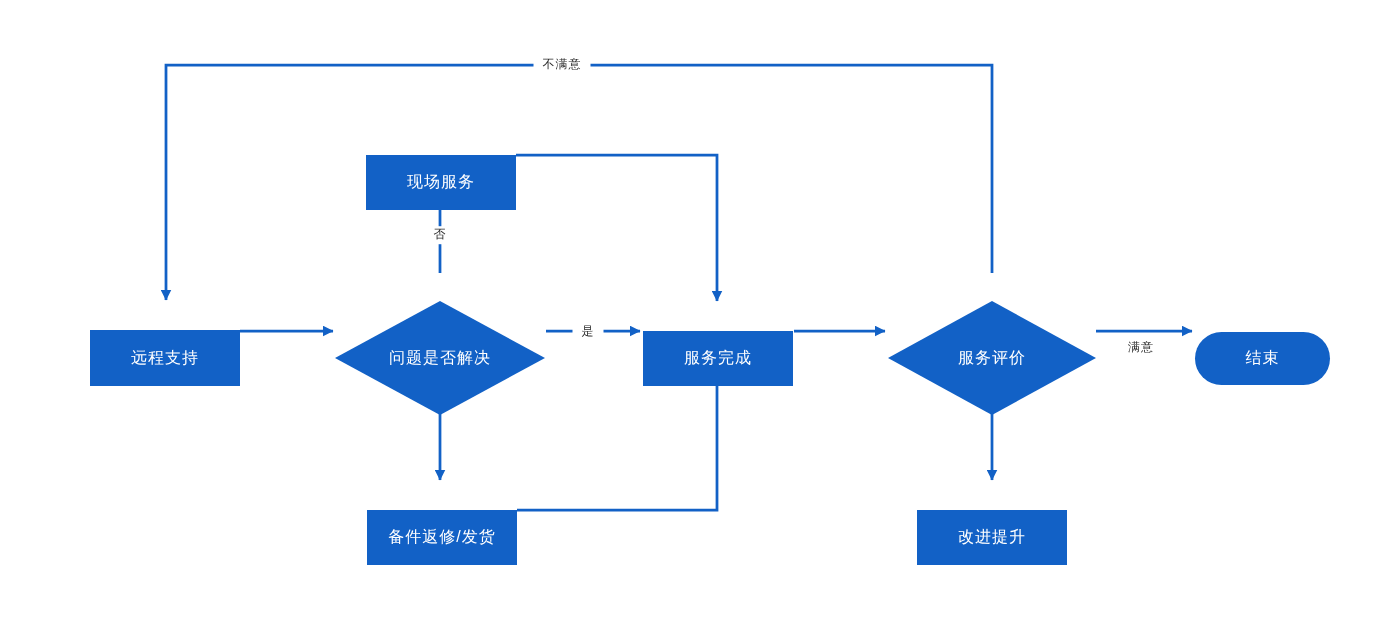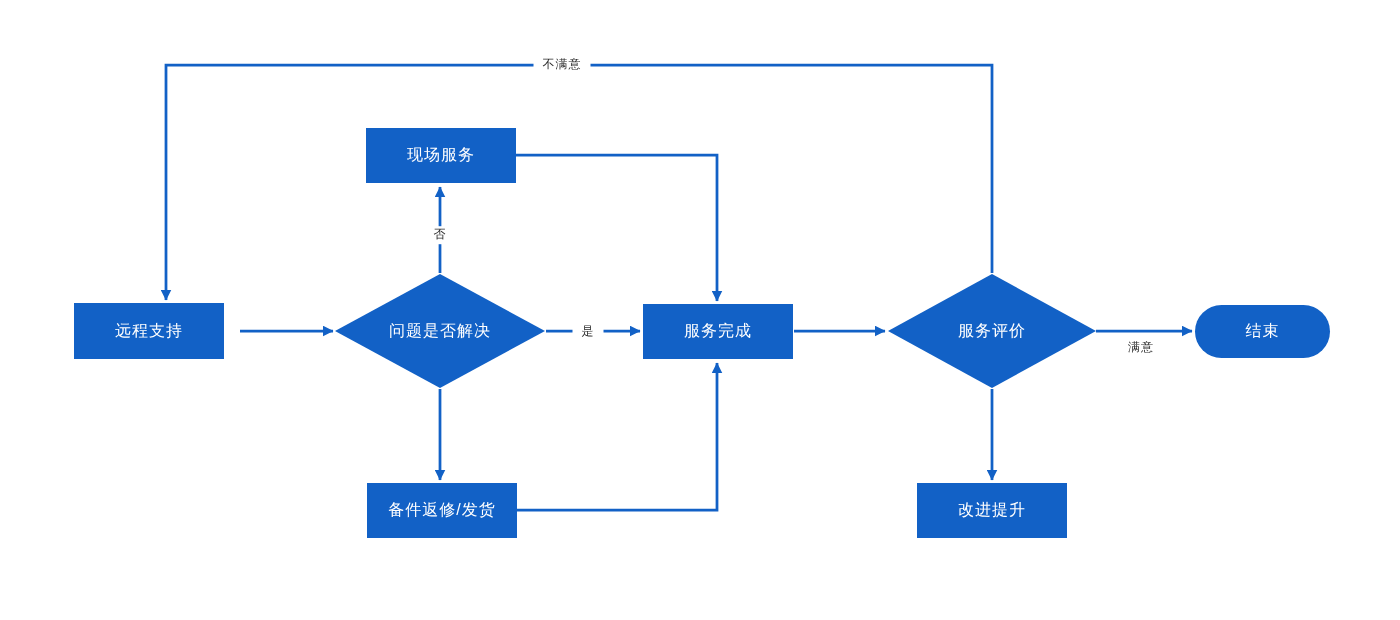--- a/index.html
+++ b/index.html
@@ -36,20 +36,21 @@
     position: absolute;
     display: flex;
     align-items: center;
     justify-content: center;
     background: var(--accent);
     color: var(--node-text);
     font-size: 16px;
     letter-spacing: 1px;
     text-align: center;
     box-sizing: border-box;
+    margin-top: 27px;
   }
   .node.rect { }
   .node.pill { border-radius: 27px; }
   .node.diamond {
     clip-path: polygon(50% 0%, 100% 50%, 50% 100%, 0% 50%);
   }
   .edge-label {
     position: absolute;
     transform: translate(-50%, -50%);
     background: #ffffff;
@@ -77,21 +78,21 @@
     <path class="edge" d="M440,273 L440,187" marker-end="url(#arrow)"></path>
     <path class="edge" d="M440,389 L440,480" marker-end="url(#arrow)"></path>
     <path class="edge" d="M516,155 L717,155 L717,301" marker-end="url(#arrow)"></path>
     <path class="edge" d="M517,510 L717,510 L717,363" marker-end="url(#arrow)"></path>
     <path class="edge" d="M794,331 L885,331" marker-end="url(#arrow)"></path>
     <path class="edge" d="M1096,331 L1192,331" marker-end="url(#arrow)"></path>
     <path class="edge" d="M992,389 L992,480" marker-end="url(#arrow)"></path>
     <path class="edge" d="M992,273 L992,65 L166,65 L166,300" marker-end="url(#arrow)"></path>
   </svg>
 
-  <div class="node rect" style="left:74px; top:303px; width:150px; height:56px;">
+  <div class="node rect" style="left:90px; top:303px; width:150px; height:56px;">
     <span>远程支持</span>
   </div>
 
   <div class="node diamond" style="left:335px; top:274px; width:210px; height:114px;justify-content:center;">
     <span>问题是否解决</span>
   </div>
 
   <div class="node rect" style="left:366px; top:128px; width:150px; height:55px;">
     <span>现场服务</span>
   </div>

